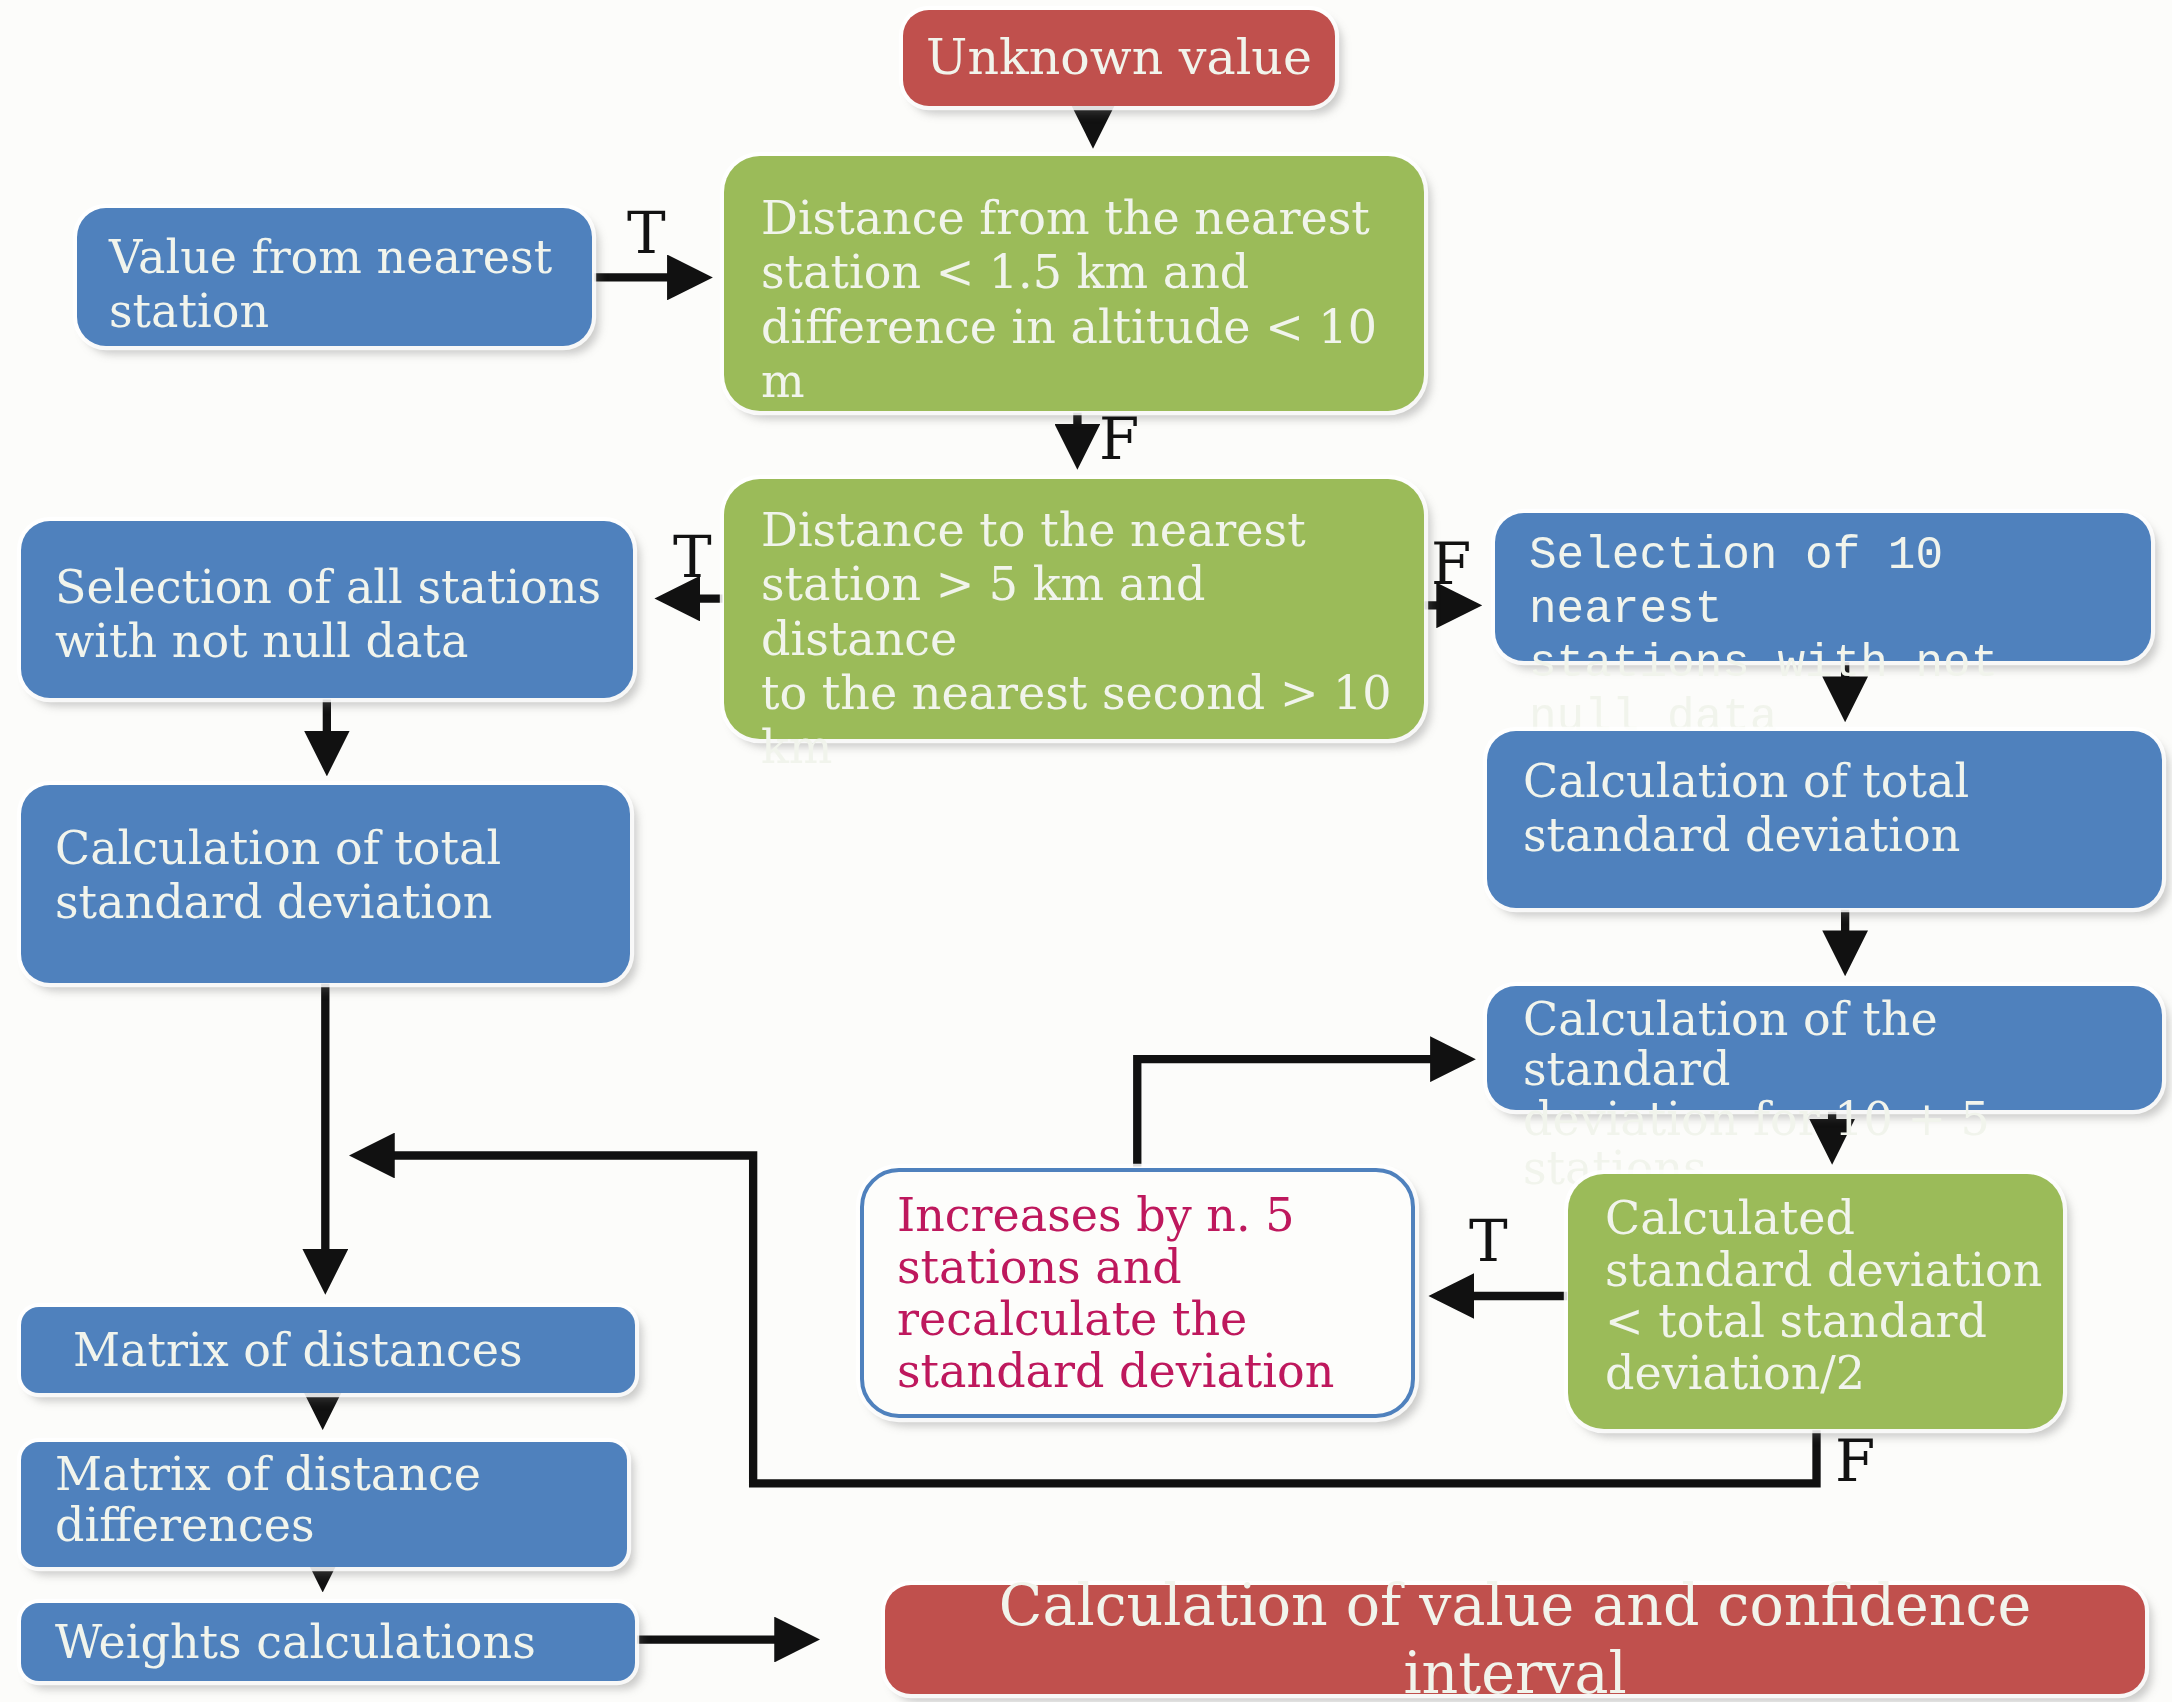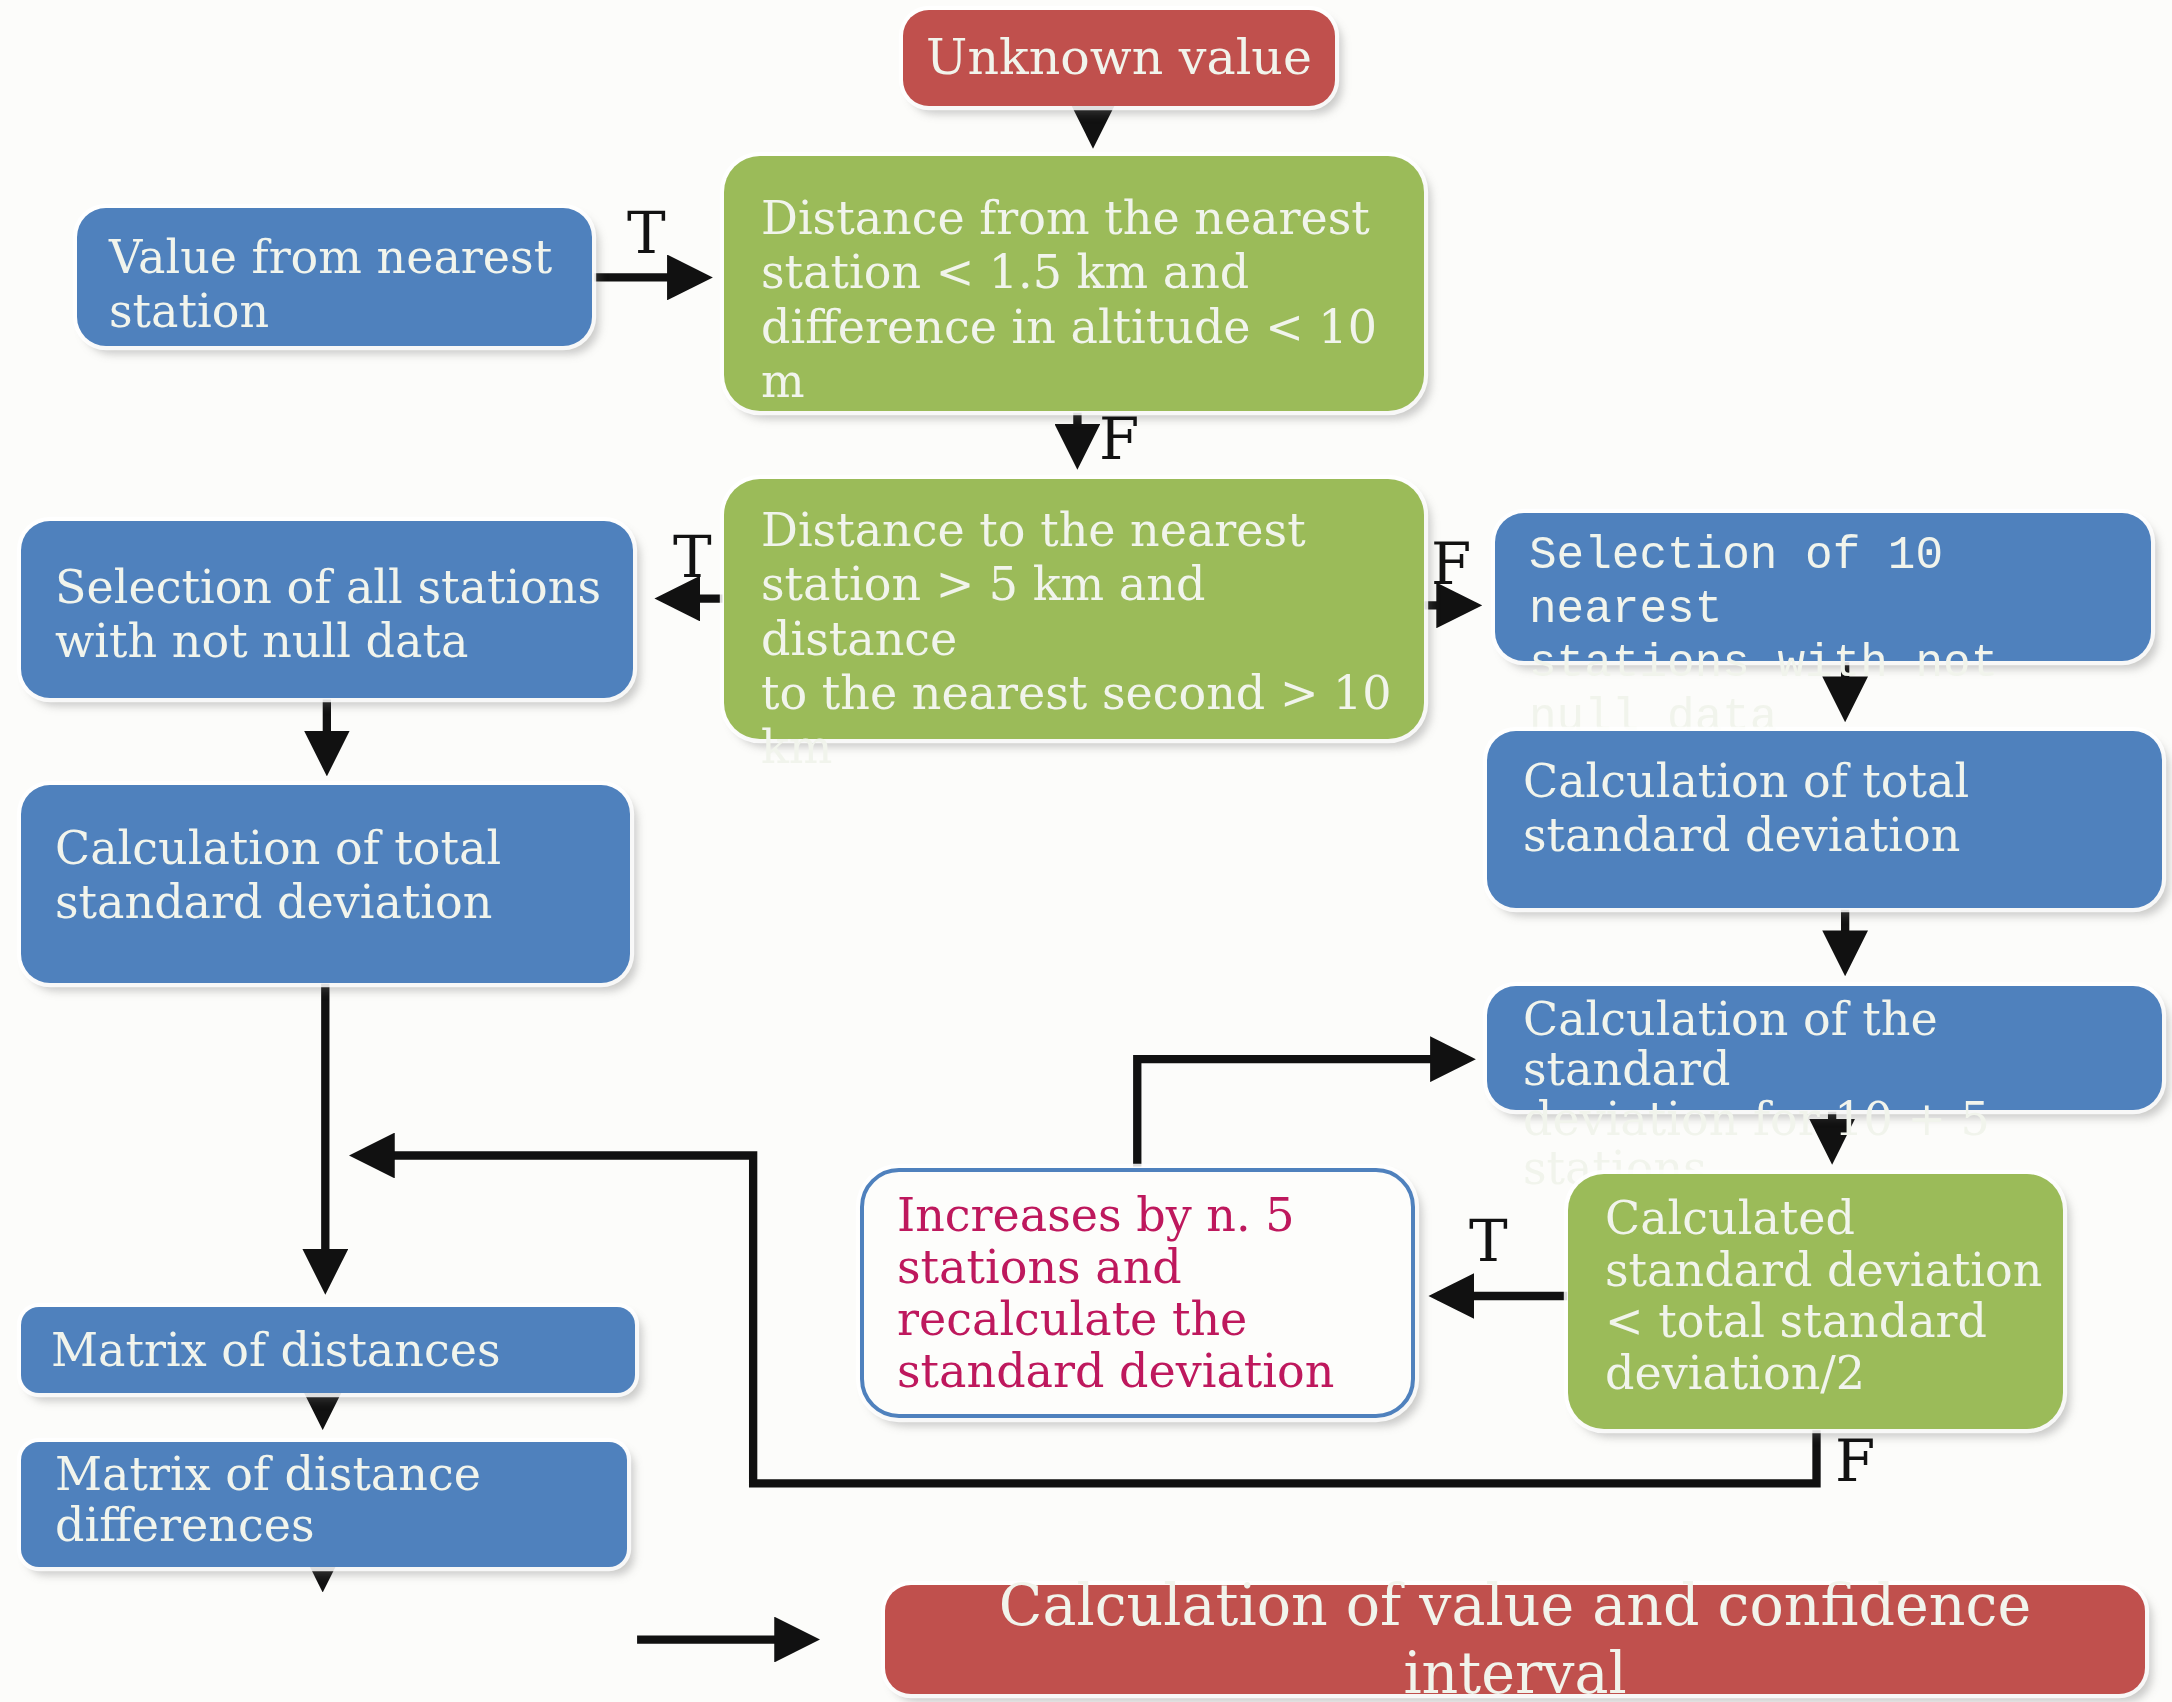--- a/index.html
+++ b/index.html
@@ -102,25 +102,26 @@
   <div class="node green" style="left:1568px; top:1174px; width:495px; height:255px; padding:19px 10.4px 0 37px; line-height:1.12;">Calculated
 standard deviation
 &lt; total standard
 deviation/2</div>
 
   <div class="node whitebox" style="left:860px; top:1168px; width:555px; height:250px; padding:17.7px 10.4px 0 33px; line-height:1.13;">Increases by n. 5
 stations and
 recalculate the
 standard deviation</div>
 
-  <div class="node blue vcenter" style="left:21px; top:1307px; width:614px; height:86px; padding-left:30px; border-radius:18px;">Matrix of distances</div>
+  <div class="node blue vcenter" style="left:21px; top:1307px; width:614px; height:86px; padding-left:52px; border-radius:18px;">Matrix of distances</div>
 
   <div class="node blue" style="left:21px; top:1442px; width:606px; height:125px; padding:7.3px 10.4px 0 34px; line-height:1.1; border-radius:18px;">Matrix of distance
 differences</div>
 
+  <div class="node blue vcenter" style="left:21px; top:1603px; width:614px; height:78px; padding-left:34px; border-radius:18px;">Weights calculations</div>
 
   <div class="node red center-flex" style="left:837px; top:1585px; width:1260px; height:109px; font-size:57px;">Calculation of value and confidence interval</div>
 
   <div class="edge-label" style="left:627px; top:199px;">T</div>
 
   <div class="edge-label" style="left:1099px; top:405px;">F</div>
 
   <div class="edge-label" style="left:673px; top:523px;">T</div>
 
   <div class="edge-label" style="left:1431px; top:530px;">F</div>

